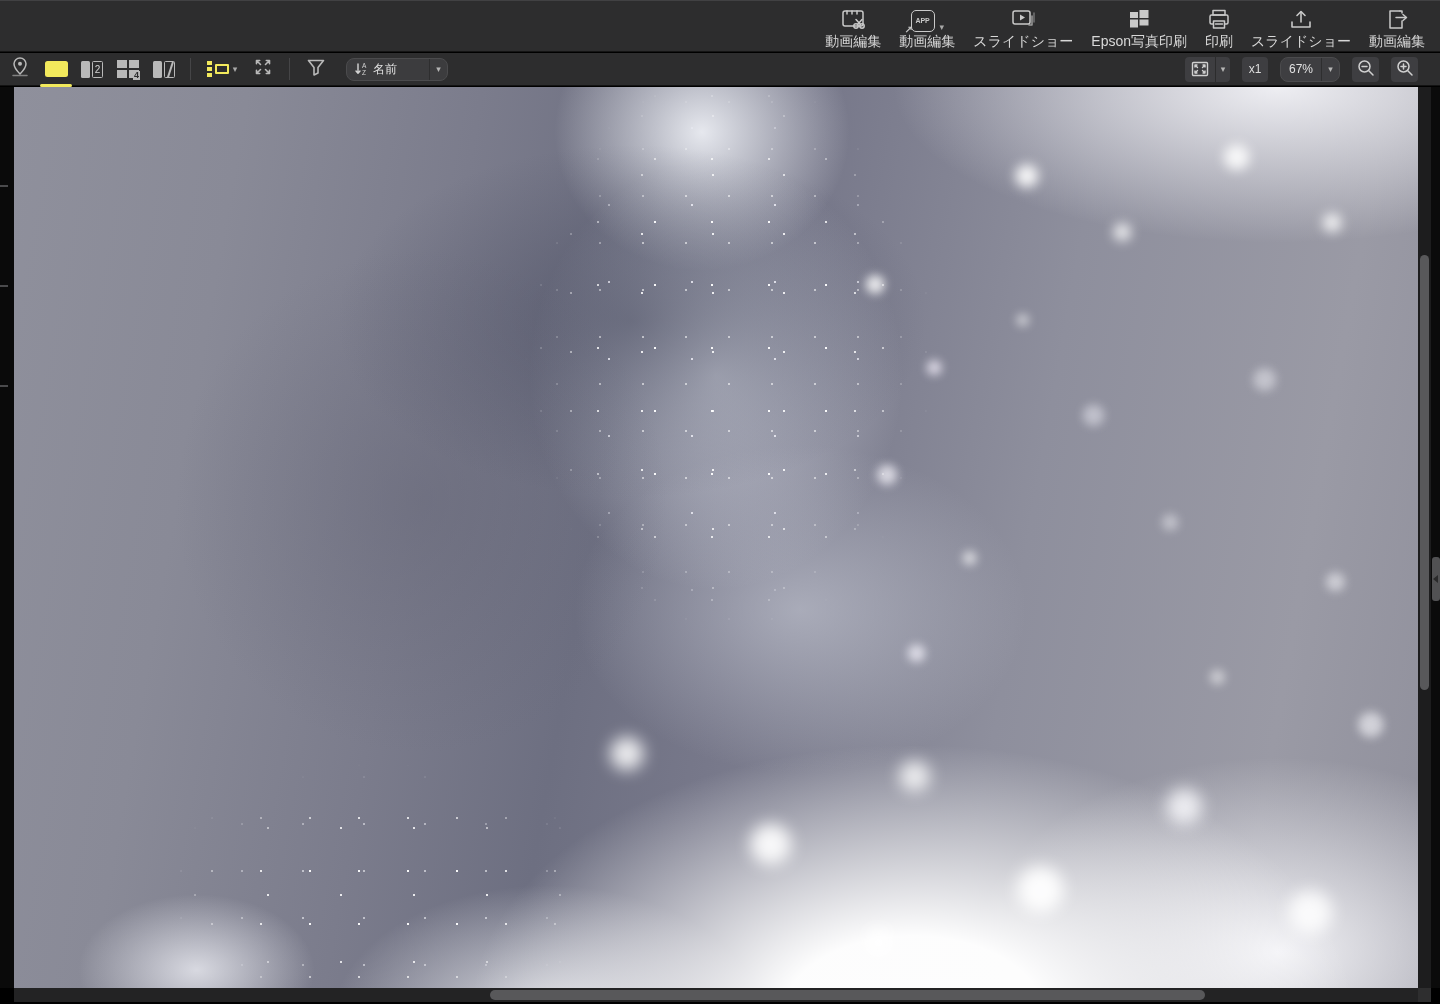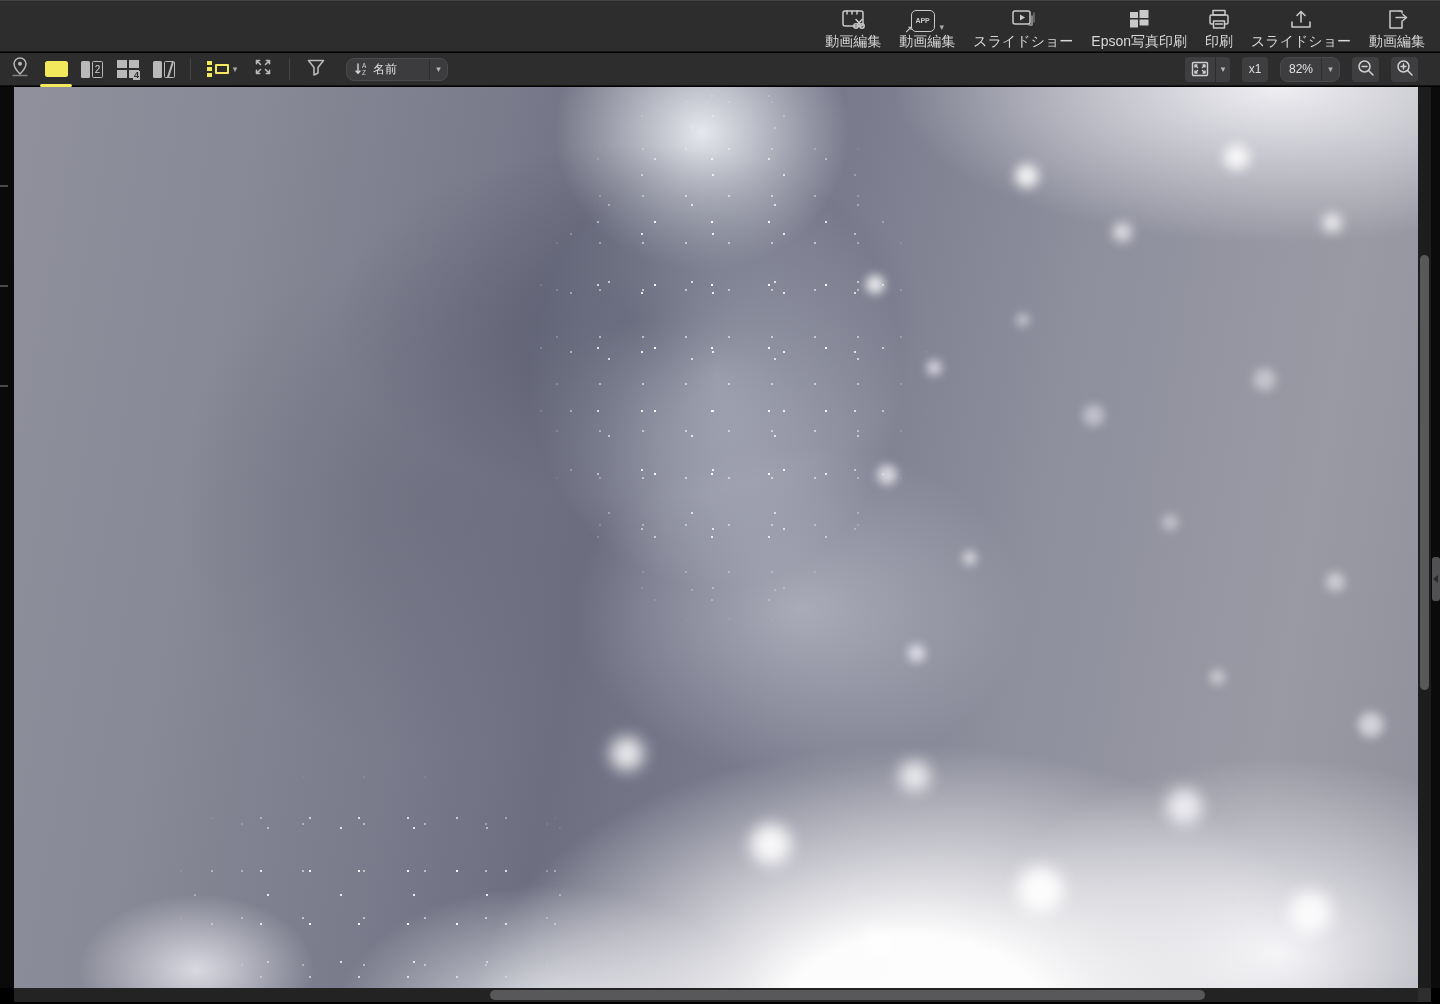--- a/index.html
+++ b/index.html
@@ -367,21 +367,21 @@
           </svg>
         </span>
         <span class="split-chev">▾</span>
       </div>
 
       <div class="zoom-btn x1-btn">
         <span>x1</span>
       </div>
 
       <div class="dropdown pct-dd" style="height:25px;background:#3e3e41;border-color:#4b4b4d;">
-        <span class="dd-label">82%</span>
+        <span class="dd-label">67%</span>
         <span class="dd-chev">▾</span>
       </div>
 
       <div class="zoom-btn mag-btn">
         <span>
           <svg width="20" height="20" viewBox="0 0 20 20" fill="none" stroke="#d0d0d0" stroke-width="1.5">
             <circle cx="8.5" cy="8.5" r="5.5"></circle>
               <line x1="12.8" y1="12.8" x2="17" y2="17"></line>
               <line x1="6" y1="8.5" x2="11" y2="8.5"></line>
           </svg>

